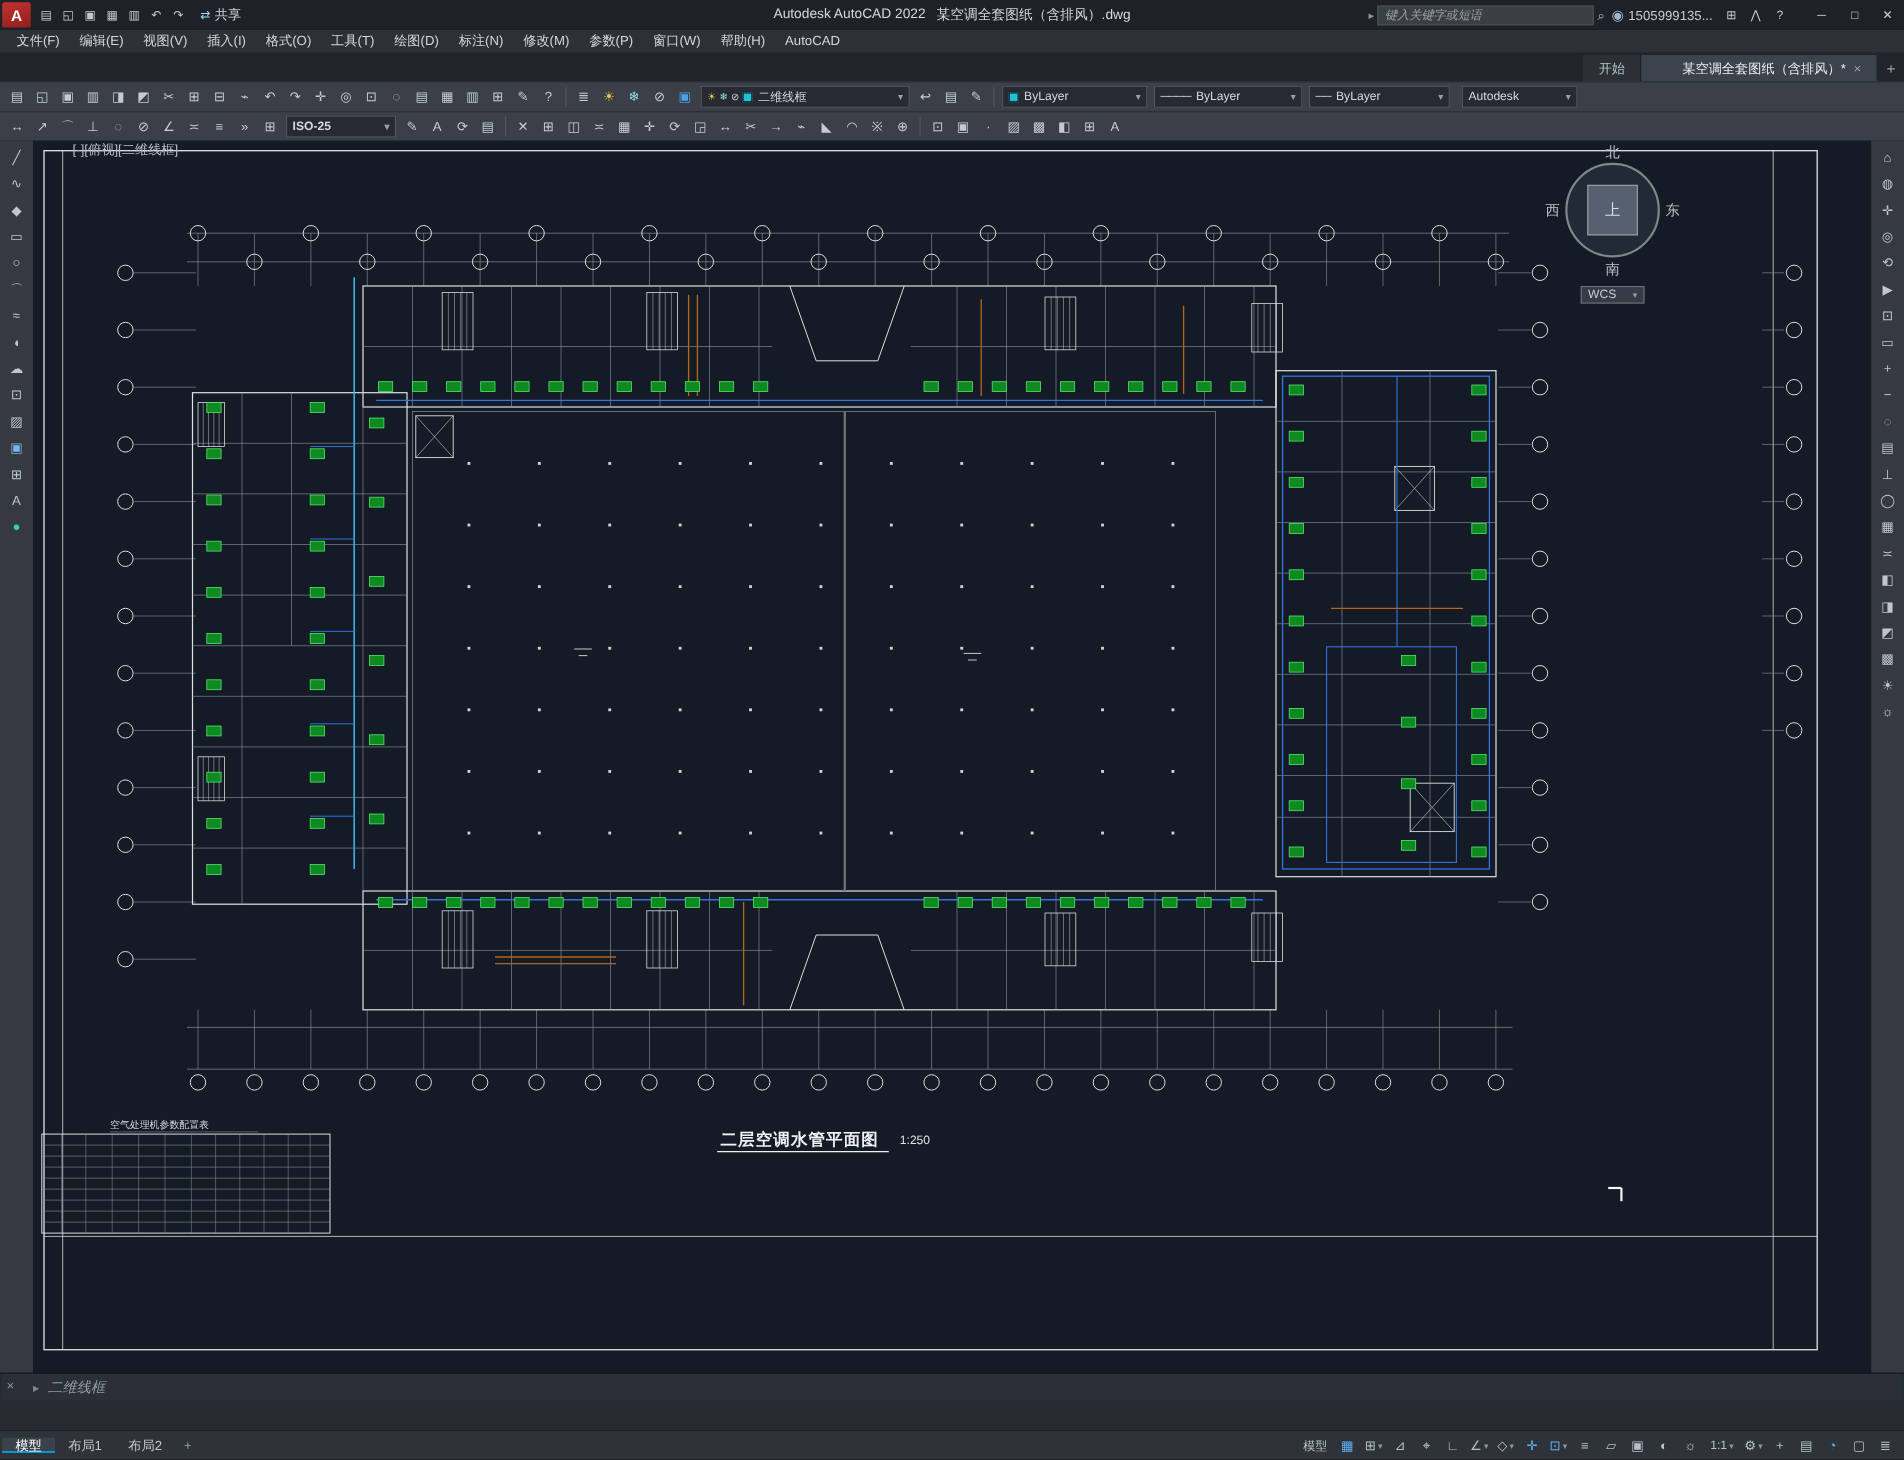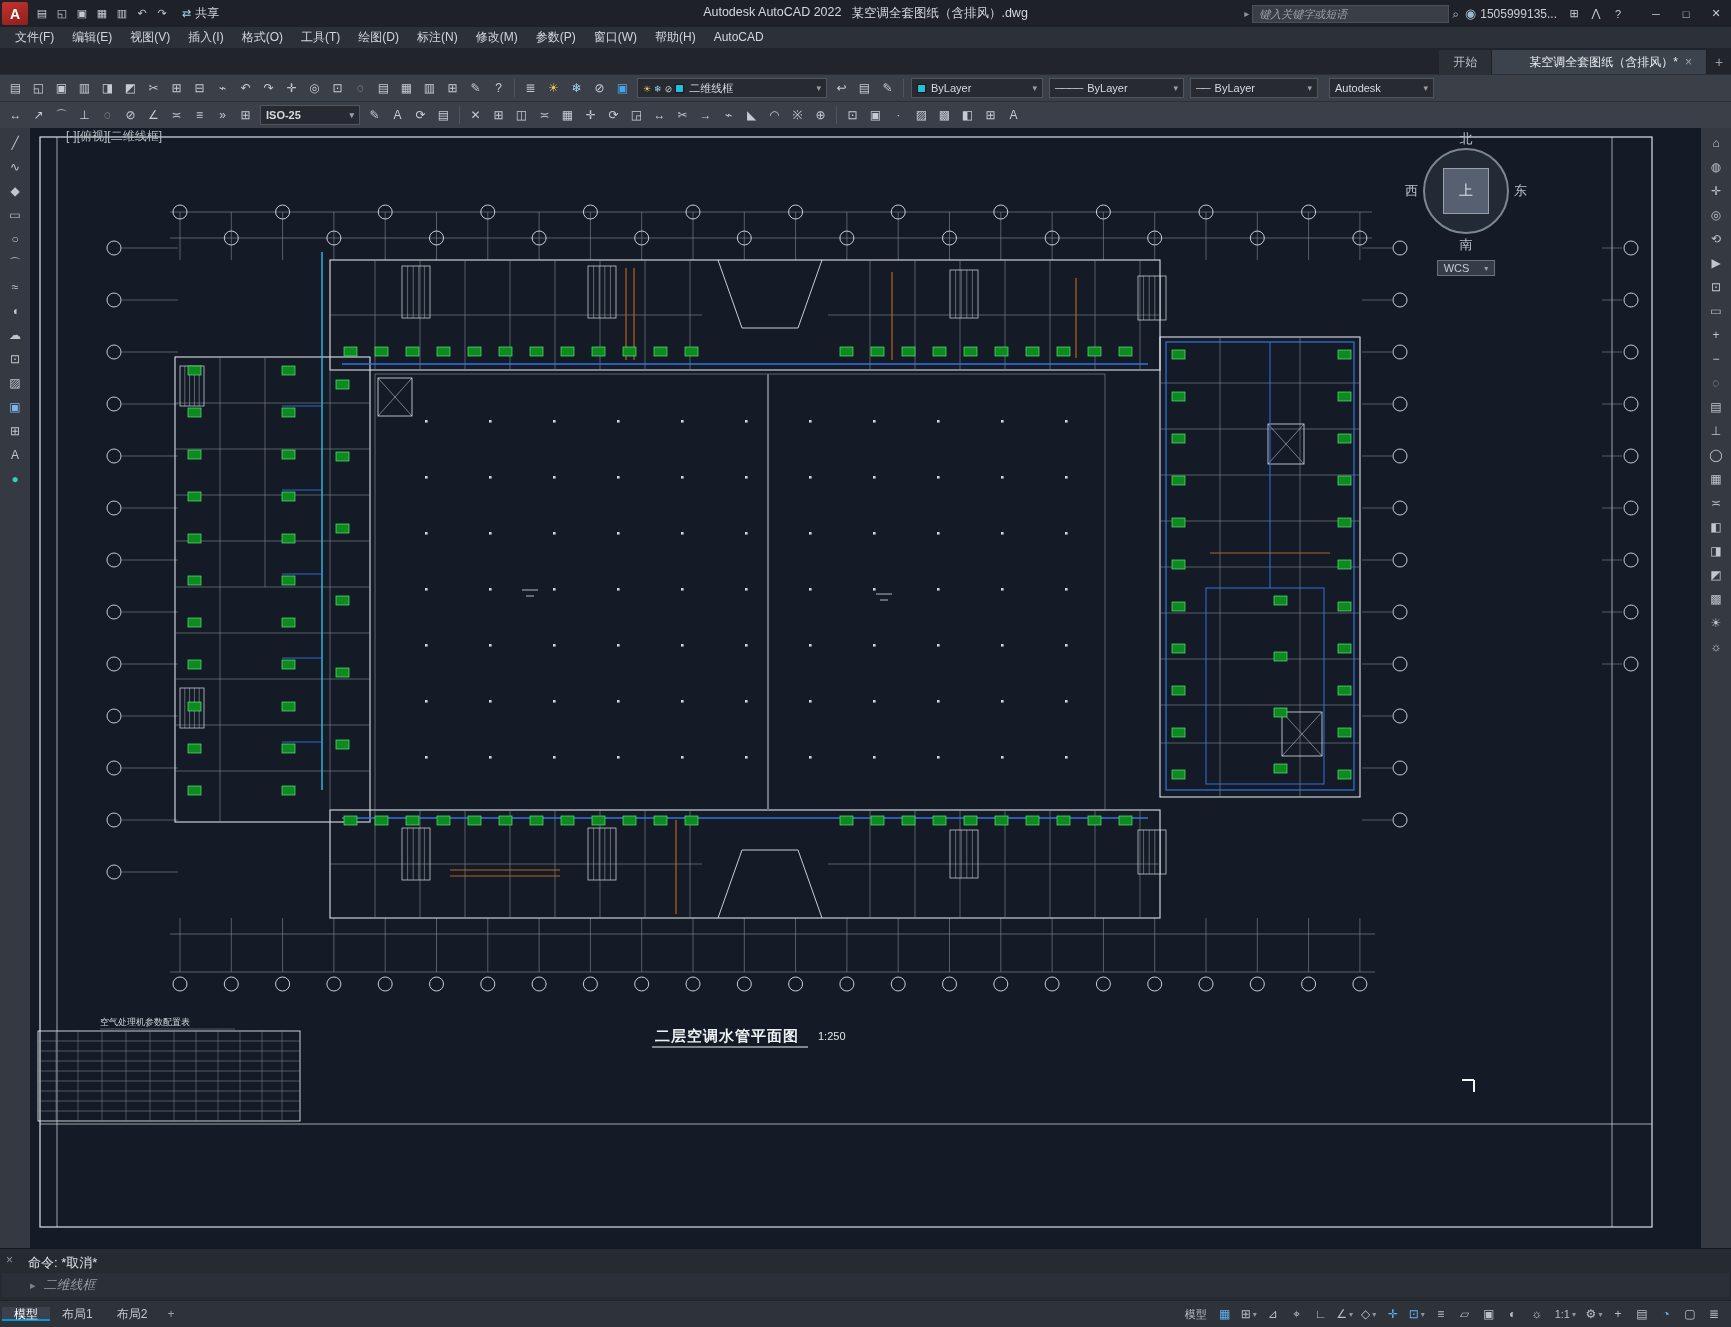--- a/index.html
+++ b/index.html
@@ -825,21 +825,20 @@
         <span class="pal-i">◨</span>
         <span class="pal-i">◩</span>
         <span class="pal-i">▩</span>
         <span class="pal-i">☀</span>
         <span class="pal-i">☼</span>
       </div>
   </div>
 
   <div class="cmd">
     <span class="cmd-close">×</span>
-    <div class="cmd-hist">命令: *取消*</div>
     <div class="cmd-in">
       <span class="ic">▸</span>
       <span>二维线框</span>
     </div>
   </div>
 
   <div class="statusbar">
     <span id="layout-tabs"><span class="lay-tab active">模型</span><span class="lay-tab">布局1</span><span class="lay-tab">布局2</span></span>
     <span class="addlay">+</span>
     <div class="sb-right" id="sb-right">

